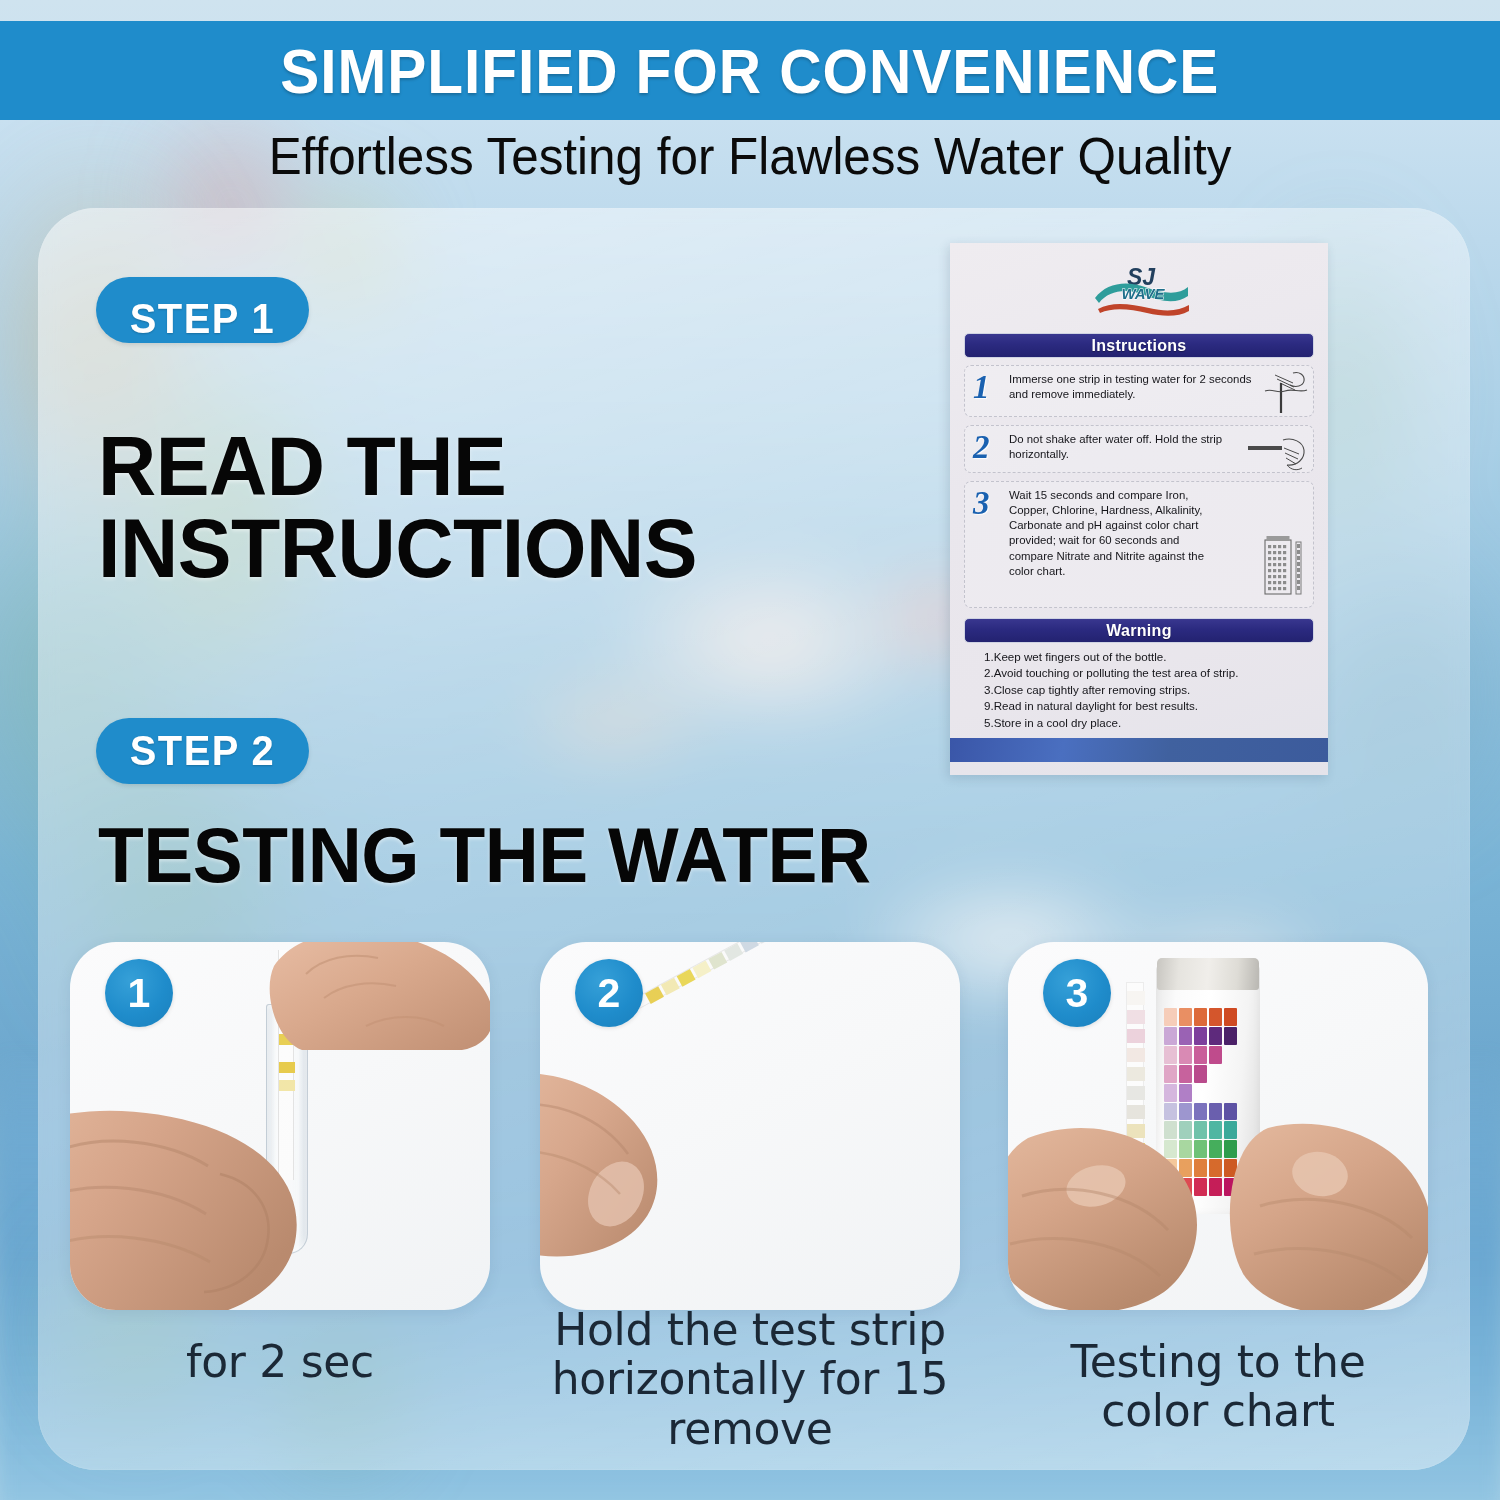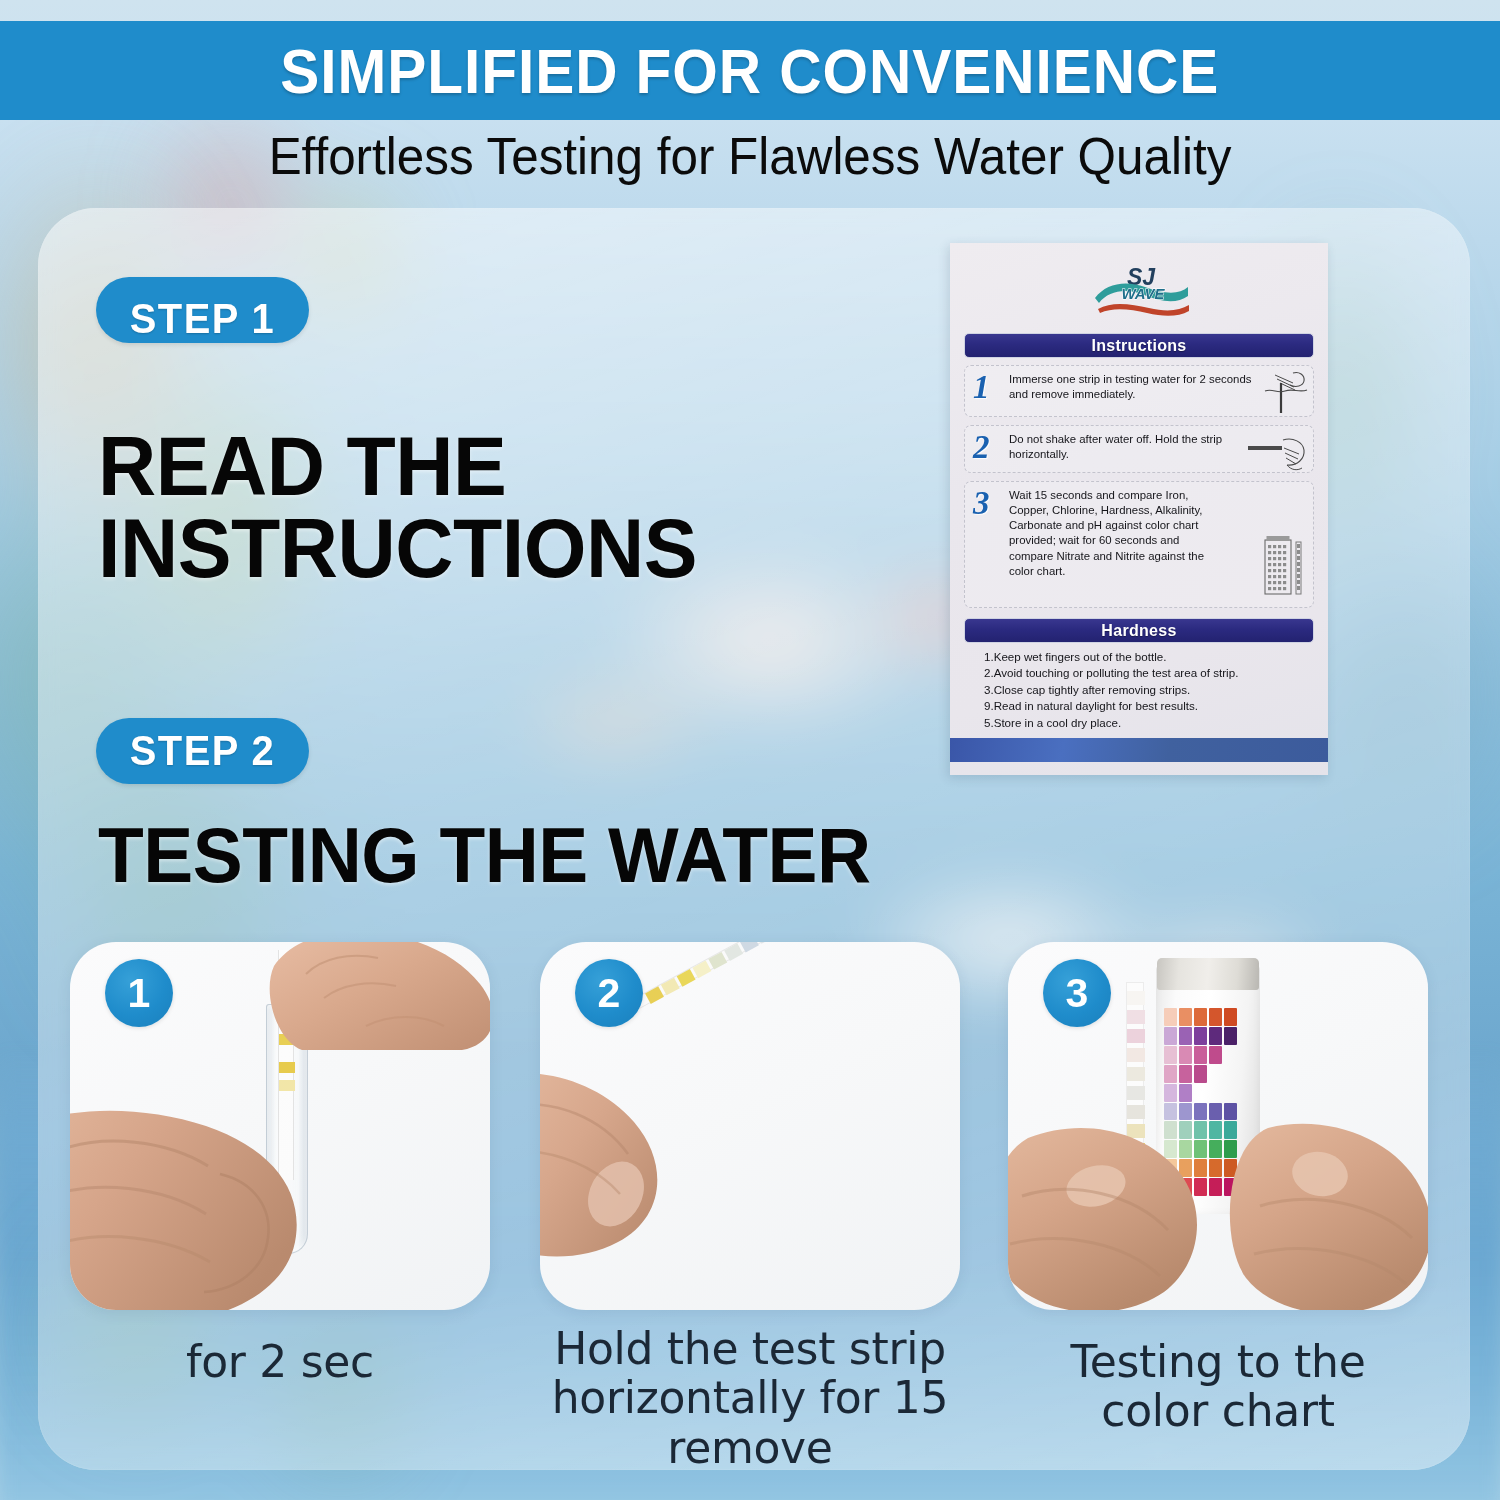--- a/index.html
+++ b/index.html
@@ -221,21 +221,21 @@
     font-family:"Liberation Sans Narrow","Liberation Sans", sans-serif;
   }
 
   .caption {
     position:absolute; width:420px; text-align:center;
     color:#1b2836; font-size:44px; line-height:1.12; font-weight:400;
     font-family:"DejaVu Sans", sans-serif;
     letter-spacing:-.3px;
   }
   #caption-1 { left:70px;   top:1337px; }
-  #caption-2 { left:540px;  top:1305px;margin-top:19px; }
+  #caption-2 { left:540px;  top:1305px; }
   #caption-3 { left:1008px; top:1337px; }
 
   
   #p1-tube {
     position:absolute; left:196px; top:62px; width:42px; height:250px;
     border-radius:3px 3px 20px 20px;
     background:linear-gradient(90deg, rgba(215,222,228,.85) 0%, rgba(250,252,253,.55) 22%, rgba(255,255,255,.3) 50%, rgba(246,249,251,.5) 78%, rgba(205,214,222,.85) 100%);
     border:1px solid rgba(186,198,208,.7);
     box-shadow:inset 0 0 6px rgba(255,255,255,.8);
   }
@@ -410,21 +410,21 @@
           <rect x="34" y="28" width="3" height="4"></rect>
         <rect x="34" y="34" width="3" height="4"></rect>
           <rect x="34" y="40" width="3" height="4"></rect>
         <rect x="34" y="46" width="3" height="4"></rect>
           <rect x="34" y="52" width="3" height="4"></rect>
       </g>
     </svg>
   </div>
 
   <div class="instr-banner" id="instr-banner-2">
-    <span>Hardness</span>
+    <span>Warning</span>
   </div>
 
   <div id="instr-warn-list">
     <div>1.Keep wet fingers out of the bottle.</div>
     <div>2.Avoid touching or polluting the test area of strip.</div>
     <div>3.Close cap tightly after removing strips.</div>
     <div>9.Read in natural daylight for best results.</div>
     <div>5.Store in a cool dry place.</div>
   </div>
 

